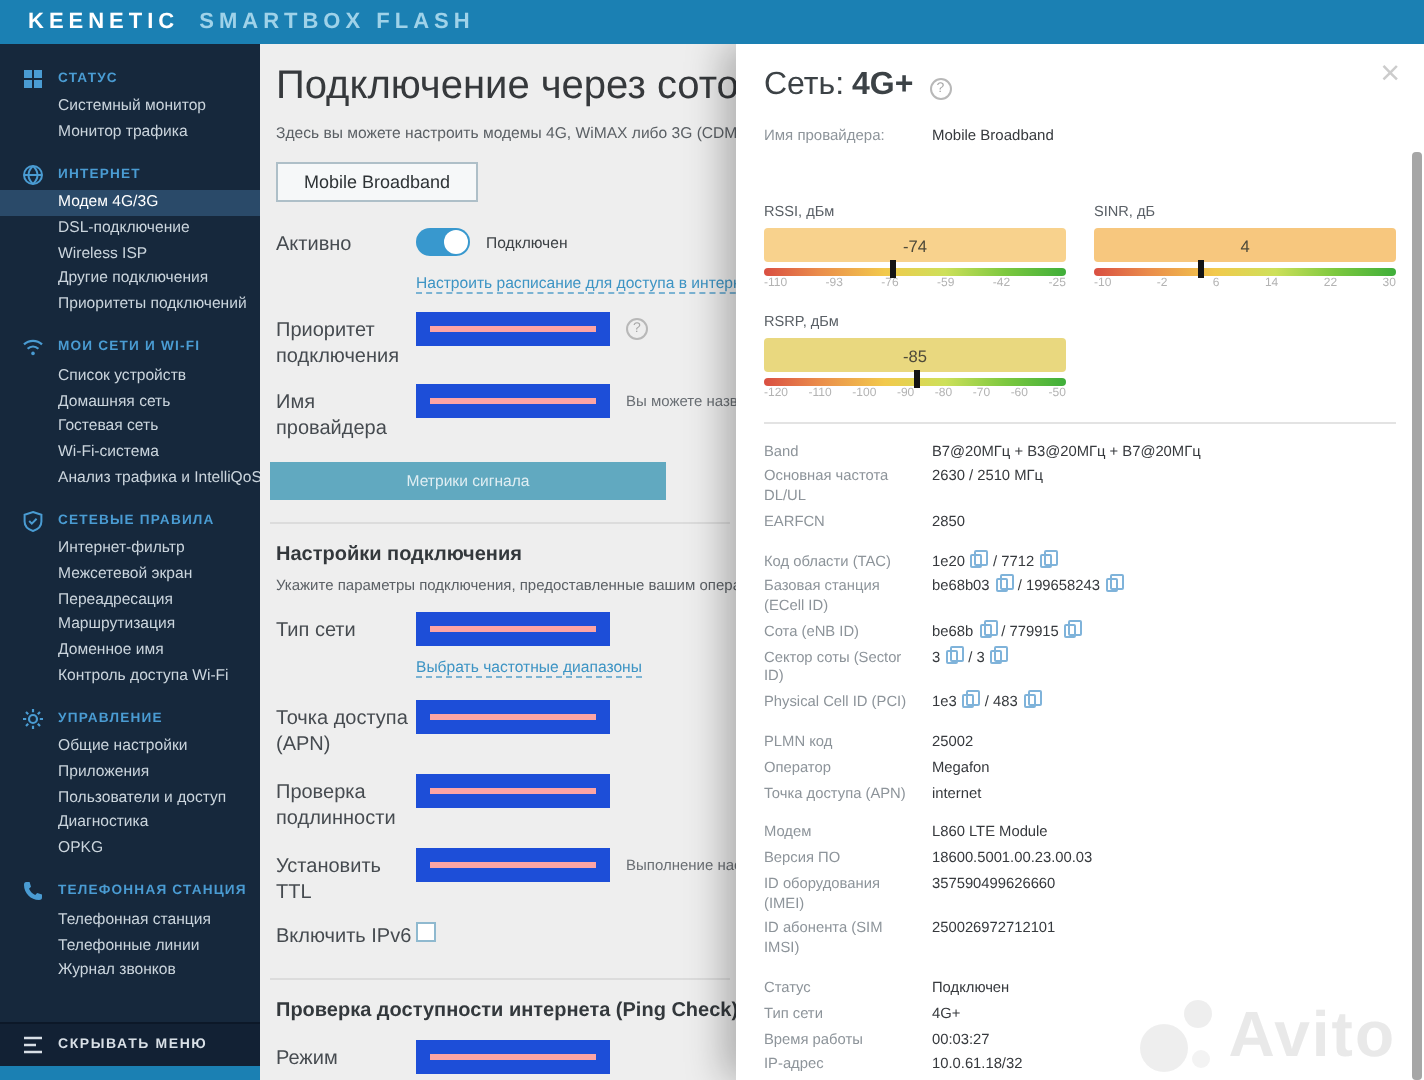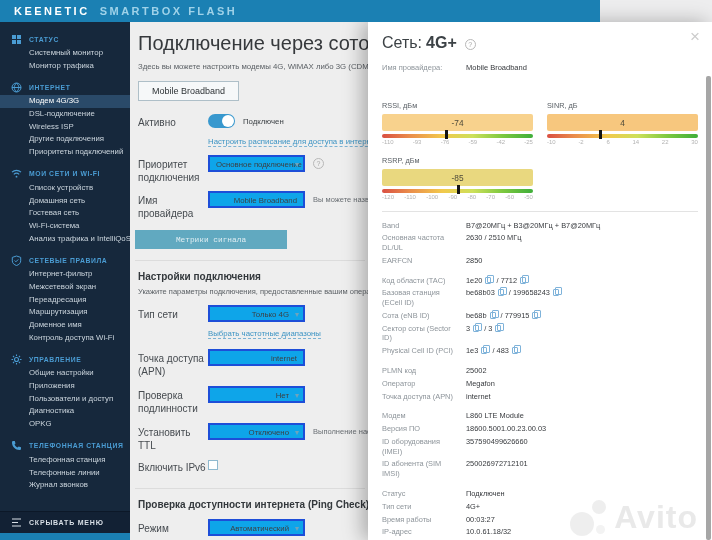--- a/index.html
+++ b/index.html
@@ -1,21 +1,21 @@
 <!DOCTYPE html>
 <html><head>
 <meta charset="utf-8">
 <style>
   * { margin:0; padding:0; box-sizing:border-box; }
   html,body { width:712px; height:540px; overflow:hidden; }
   body { font-family:"Liberation Sans", sans-serif; background:#ededed; position:relative; }
   #stage { position:relative; width:712px; height:540px; overflow:hidden; background:#ededee; }
 
   
-  .app-header { position:absolute; left:0; top:0; width:600px; height:22px; background:#1b80b3; display:flex; align-items:center; padding-left:14px; z-index:40; }
+  .app-header { position:absolute; left:0; top:0; width:712px; height:22px; background:#1b80b3; display:flex; align-items:center; padding-left:14px; z-index:40; }
   .brand { color:#ffffff; font-weight:bold; font-size:11px; letter-spacing:2.5px; }
   .brand-model { color:#9fd2e9; font-weight:bold; font-size:11px; letter-spacing:2.5px; margin-left:10px; }
 
   
   .sidebar { position:absolute; left:0; top:22px; width:130px; bottom:0; background:#16283c; z-index:10; overflow:hidden; }
   .sb-sections { padding-top:2px; }
   .sb-sec { margin-top:7px; }
   .sb-head { display:flex; align-items:center; height:16px; padding-left:10px; cursor:pointer; }
   .sb-ico { width:12px; height:12px; margin-right:7px; display:inline-flex; align-items:center; justify-content:center; flex:none; }
   .sb-ico svg { width:11px; height:11px; }
@@ -32,26 +32,26 @@
   .page-sub { margin-top:7px; font-size:7.8px; color:#5b6065; white-space:nowrap; }
   .tab { display:inline-block; margin-top:10px; padding:4px 13px 4px 13px; background:#f6f8f9; border:1px solid #aebfc8; font-size:9px; color:#2e3336; cursor:pointer; }
   .form { margin-top:12px; }
   .frow { display:flex; align-items:flex-start; margin-top:7px; }
   .flabel { width:70px; flex:none; font-size:10px; color:#464b50; line-height:1.3; padding-top:3px; }
   .toggle { width:27px; height:14px; border-radius:8px; background:#3898ce; position:relative; cursor:pointer; margin-top:1px; }
   .toggle::after { content:""; position:absolute; right:1px; top:1px; width:12px; height:12px; border-radius:50%; background:#ffffff; }
   .toggle-state { font-size:7.8px; color:#3c4145; margin-left:8px; padding-top:4px; }
   .dash-link { display:inline-block; font-size:7.8px; color:#3d94c4; border-bottom:1px dashed rgba(61,148,196,0.65); cursor:pointer; margin:8px 0 1px 70px; white-space:nowrap; }
   .dash-link.sub { margin:6px 0 1px 70px; }
-  .sel, .tin { width:97px; height:17px; border:2px solid #1d4ed8; background:#0ea5e9; font-size:7.8px; color:#3c4145; padding:0 14px 0 6px; line-height:15px; position:relative; white-space:nowrap; overflow:hidden; font-family:"Liberation Sans",sans-serif;text-align:right; }
+  .sel, .tin { width:97px; height:17px; border:7px solid #1d4ed8; background:#fca5a5; font-size:7.8px; color:#3c4145; padding:0 14px 0 6px; line-height:15px; position:relative; white-space:nowrap; overflow:hidden; font-family:"Liberation Sans",sans-serif; }
   .tin { padding:0 6px; }
   .sel::after { content:"▾"; position:absolute; right:4px; top:4px; color:#6fa3bc; font-size:8px; line-height:8px; }
   .help-ico { width:11px; height:11px; border-radius:50%; border:1px solid #b8b8b8; color:#a7a7a7; font-size:7px; line-height:9px; text-align:center; display:inline-block; margin-left:8px; margin-top:3px; flex:none; }
   .fhint { font-size:7.5px; color:#6a6f74; margin-left:8px; padding-top:4px; white-space:nowrap; }
-  .signal-btn { margin-top:10px; margin-left:-3px; width:152px; height:19px; background:#61a9c0; color:rgba(255,255,255,0.8); font-size:7.8px; border:none; cursor:pointer; font-family:Liberation Mono, monospace; }
+  .signal-btn { margin-top:10px; margin-left:-3px; width:198px; height:19px; background:#61a9c0; color:rgba(255,255,255,0.8); font-size:7.8px; border:none; cursor:pointer; font-family:Liberation Sans, sans-serif; }
   .divider { margin-top:11px; margin-left:-3px; width:230px; border-top:1px solid #dcdcdc; }
   .sect-title { margin-top:10px; font-size:10px; font-weight:bold; color:#33383c; display:flex; align-items:flex-start; }
   .sect-hint { margin-top:5px; font-size:7.5px; color:#5b6065; white-space:nowrap; }
   .chk { width:10px; height:10px; border:1px solid #8fb9cf; background:#ffffff; margin-top:2px; cursor:pointer; }
 
   
   .panel { position:absolute; left:368px; top:22px; right:0; bottom:0; background:#ffffff; box-shadow:-6px 0 18px rgba(0,0,0,0.28); z-index:30; padding:12px 14px 0 14px; overflow:hidden; }
   .panel-title { font-size:16px; color:#3c4246; display:flex; align-items:center; }
   .panel-title b { margin-left:4px; }
   .panel-close { position:absolute; right:12px; top:6px; font-size:17px; color:#cccccc; cursor:pointer; line-height:1; }

